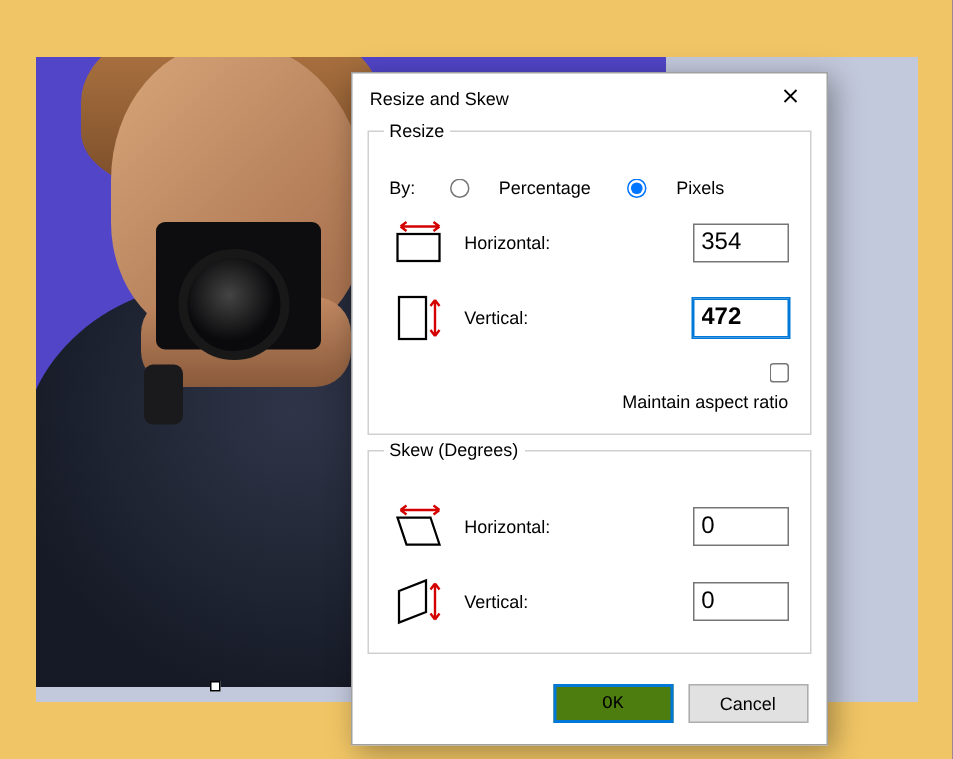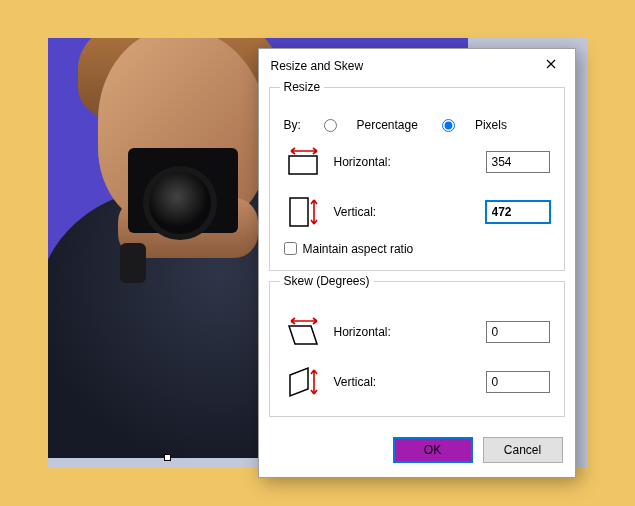--- a/index.html
+++ b/index.html
@@ -8,21 +8,21 @@
     font-size: 12px;
     background: #f0c565;
     display: flex;
     align-items: center;
     justify-content: center;
     width: 635px;
     height: 506px;
     overflow: hidden;
   }
   .canvas-wrap {
-    width: 540px;
+    width: 588px;
     height: 430px;
     background: #c3c9dc;
     position: relative;
   }
   .photo {
     position: absolute;
     left: 0; top: 0;
     width: 420px; height: 420px;
     background: #5245c8;
     overflow: hidden;
@@ -129,42 +129,42 @@
   .icon-cell {
     width: 40px; height: 40px;
     display:flex; align-items:center; justify-content:center;
     flex-shrink:0;
   }
   .field-label { flex:1; }
   .num-input {
     width: 64px;
     padding: 3px 5px;
     font-family: inherit;
-    font-size: 12px;
+    font-size: 16px;
     border: 1px solid #767676;
   }
   .num-input.focused { border:1px solid #0078d7; outline:1px solid #0078d7;font-weight:bold;}
-  .check-row { display:flex; align-items:flex-start; gap:6px; margin-top:4px; margin-left:0;}
+  .check-row { display:flex; align-items:flex-end; gap:6px; margin-top:4px; margin-left:0;flex-direction:column;}
   .check-row input {margin:0;}
   .footer {
     display:flex;
     justify-content:flex-end;
     gap:10px;
     padding: 10px 12px 14px 12px;
   }
   .btn {
     min-width: 80px;
     padding: 4px 8px;
     font-family: inherit;
     font-size: 12px;
     background: #e1e1e1;
     border: 1px solid #adadad;
     cursor:pointer;
   }
-  .btn.primary { border:2px solid #0078d7; background:#a21caf;}
+  .btn.primary { border:2px solid #0078d7; background:#4d7c0f;font-family:Liberation Mono, monospace;}
 </style>
 </head>
 <body>
 
 <div class="canvas-wrap">
   <div class="photo">
     <div class="body"></div>
     <div class="hair"></div>
     <div class="head"></div>
     <div class="hands"></div>

